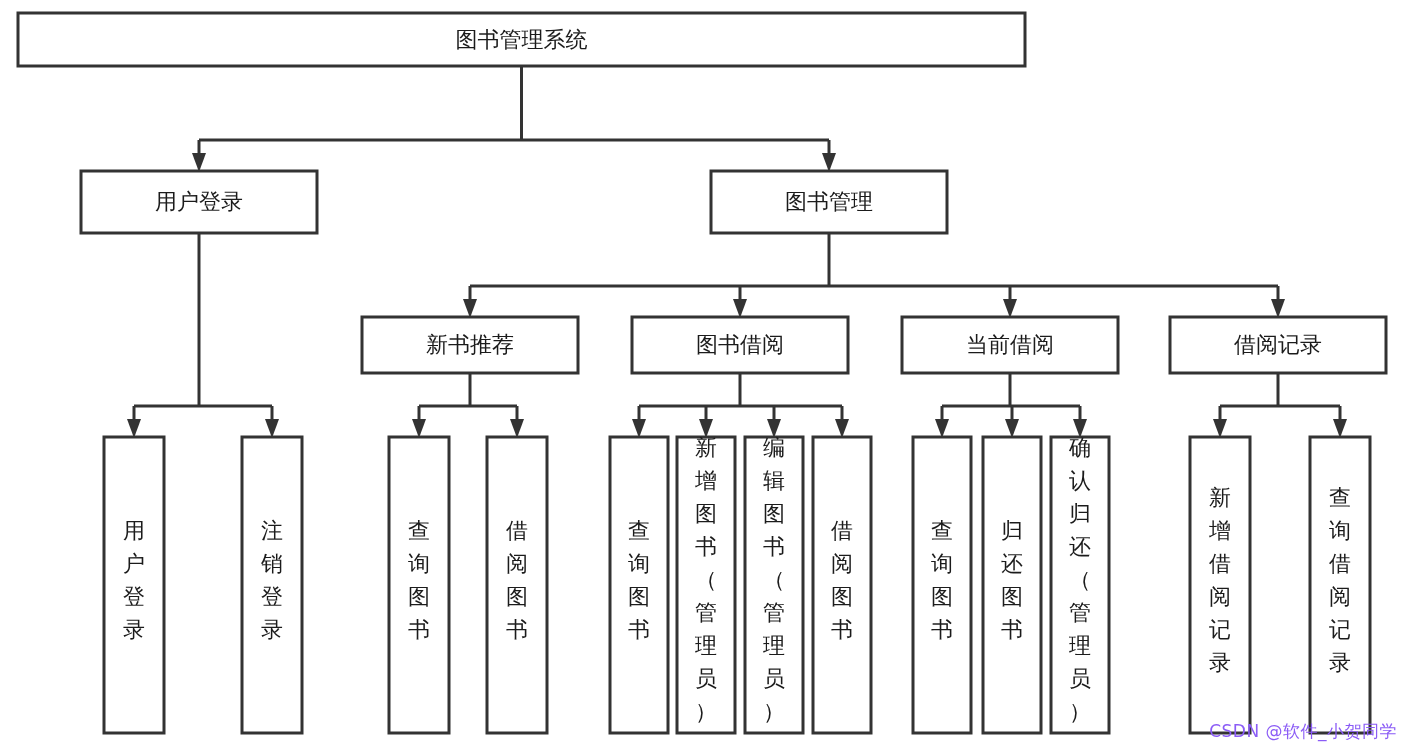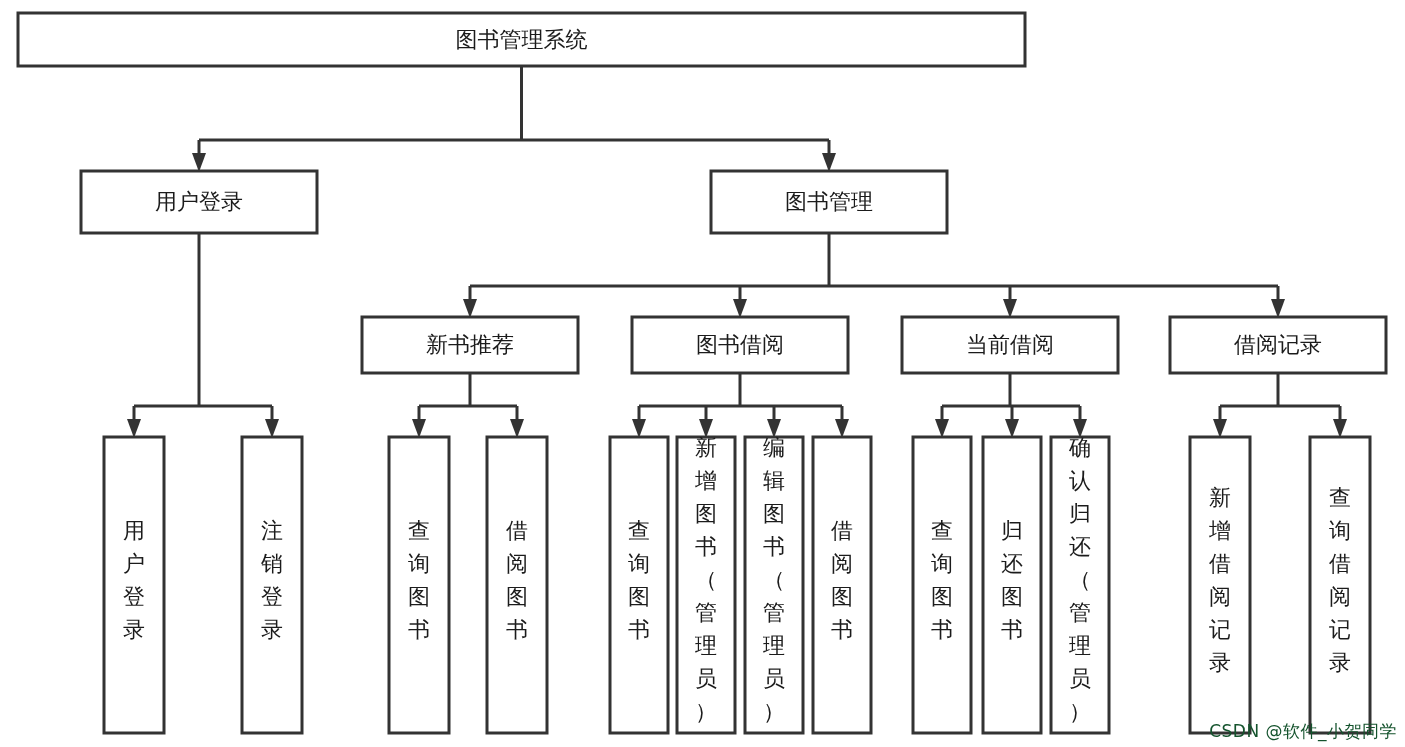--- a/index.html
+++ b/index.html
@@ -47,21 +47,21 @@
   .arrow-head {
     fill: #333333;
     stroke: none;
   }
   .watermark {
     position: absolute;
     right: 8px;
     bottom: 4px;
     font-family: "DejaVu Sans", "Liberation Sans", sans-serif;
     font-size: 17px;
-    color: #14532d;
+    color: #8b5cf6;
     letter-spacing: 0.5px;
     white-space: nowrap;
     pointer-events: none;
   }
 </style>
 </head>
 <body>
 
 <svg id="diagram" viewBox="0 0 1405 747">
   <g id="connector-layer">

